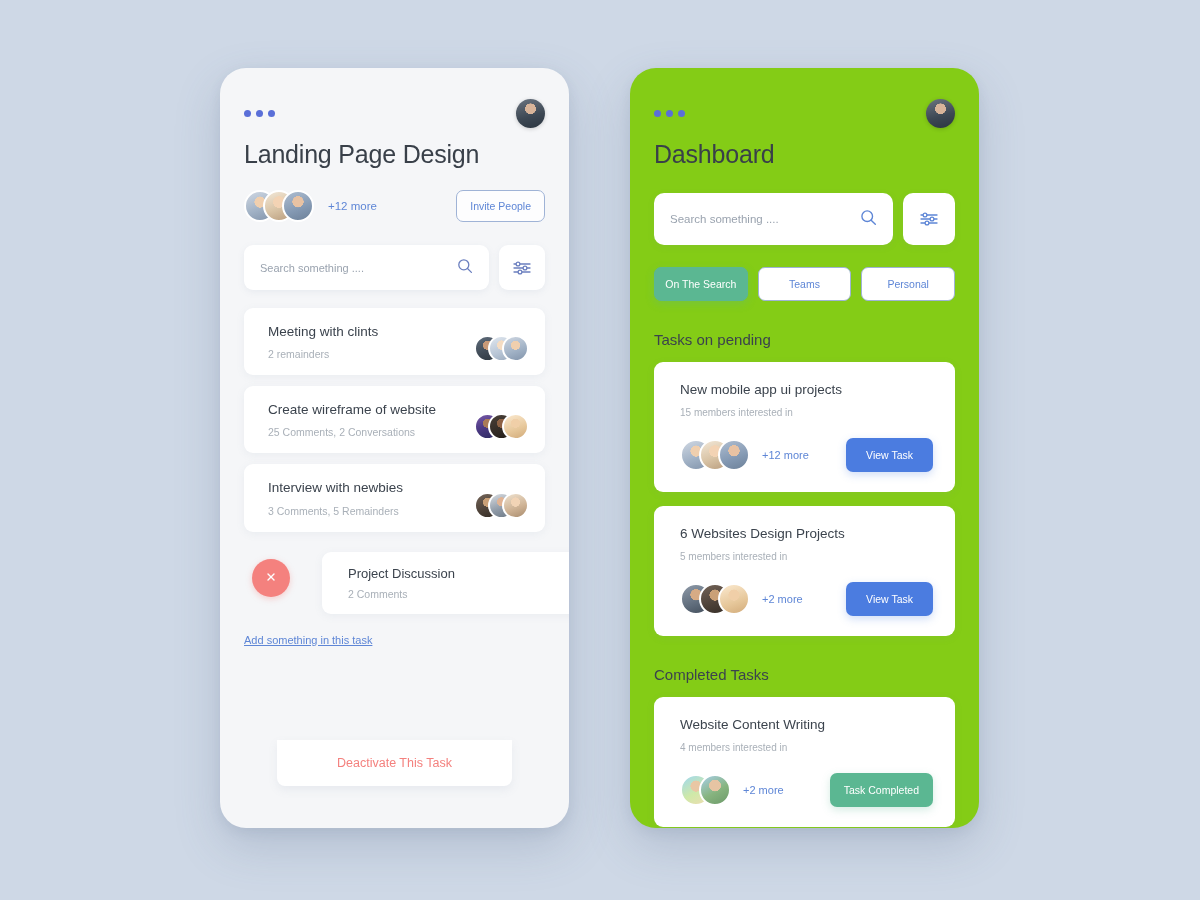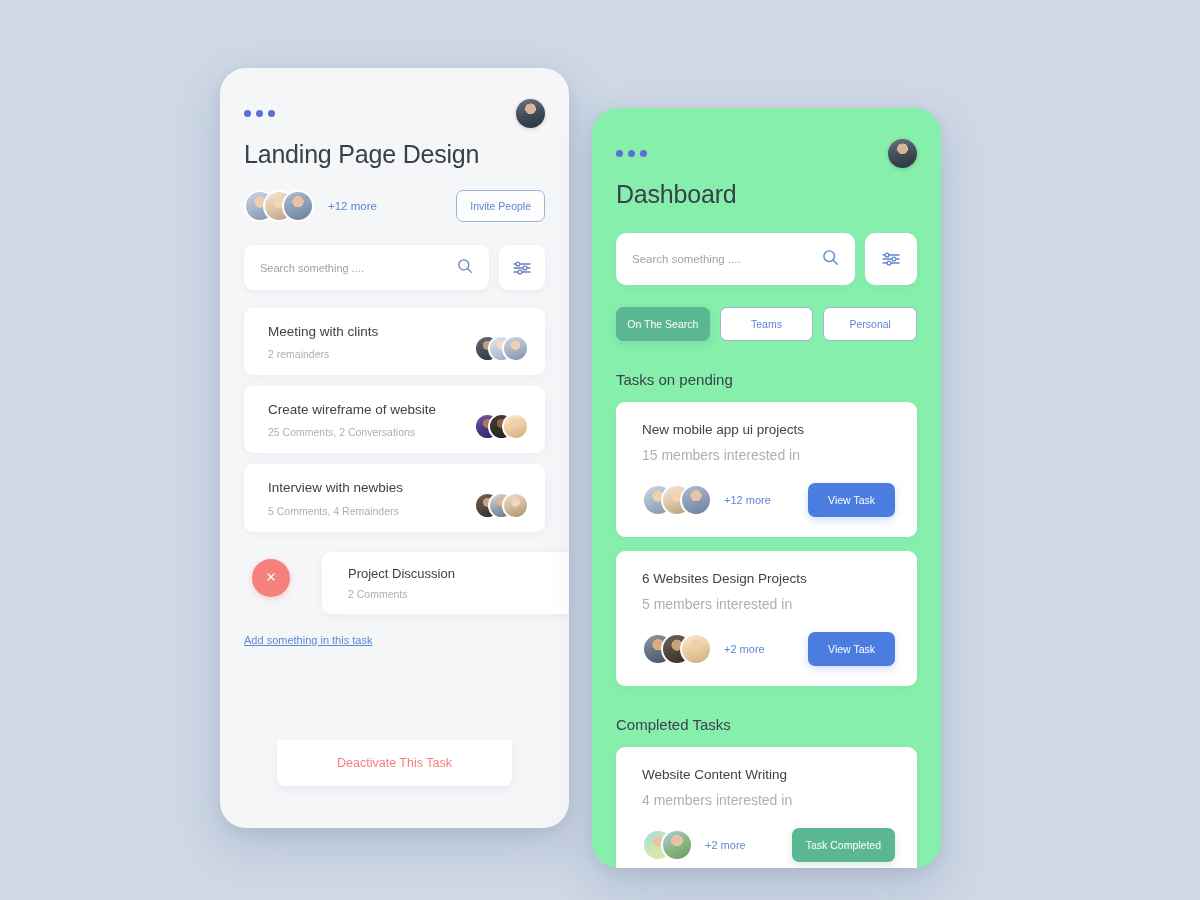--- a/index.html
+++ b/index.html
@@ -34,26 +34,25 @@
 
   .phone-left {
     left: 220px;
     top: 68px;
     width: 349px;
     height: 760px;
     background: #f5f6f8;
   }
 
   .phone-right {
-    left: 592px;
+    left: 630px;
     top: 68px;
     width: 349px;
     height: 760px;
-    background: #86efac;
-    margin-top: 40px;
+    background: #84cc16;
   }
 
   .screen {
     position: relative;
     width: 100%;
     height: 100%;
     padding: 0 24px;
   }
 
   
@@ -378,21 +377,21 @@
     box-shadow: 0 2px 9px rgba(120,140,170,0.09);
     cursor: pointer;
   }
 
   .dash-title {
     font-size: 13.5px;
     color: #3b434d;
   }
 
   .dash-sub {
-    font-size: 14px;
+    font-size: 10px;
     color: #a9b0b8;
     margin-top: 10px;
   }
 
   .dash-foot {
     display: flex;
     align-items: center;
     margin-top: 20px;
   }
 
@@ -494,21 +493,21 @@
           <div class="task-sub">25 Comments, 2 Conversations</div>
           <div class="avatar-stack">
             <div class="avatar av-26 f-g"></div>
             <div class="avatar av-26 f-h"></div>
             <div class="avatar av-26 f-i"></div>
           </div>
         </div>
 
         <div class="task-card">
           <div class="task-title">Interview with newbies</div>
-          <div class="task-sub">5 Comments, 4 Remainders</div>
+          <div class="task-sub">3 Comments, 5 Remainders</div>
           <div class="avatar-stack">
             <div class="avatar av-26 f-k"></div>
             <div class="avatar av-26 f-j"></div>
             <div class="avatar av-26 f-l"></div>
           </div>
         </div>
 
       </div>
 
       <div class="swipe-row">

